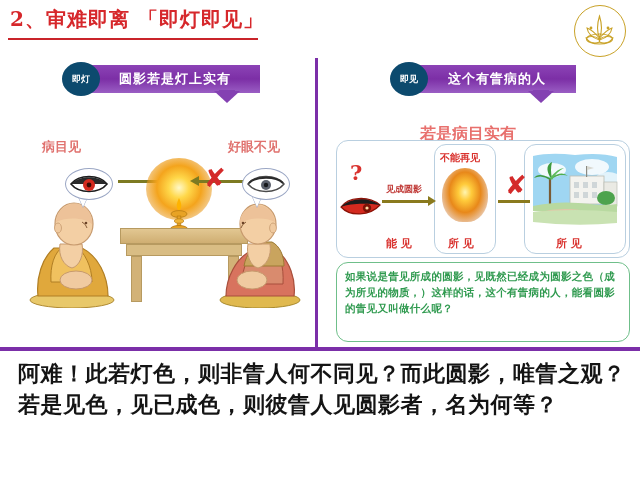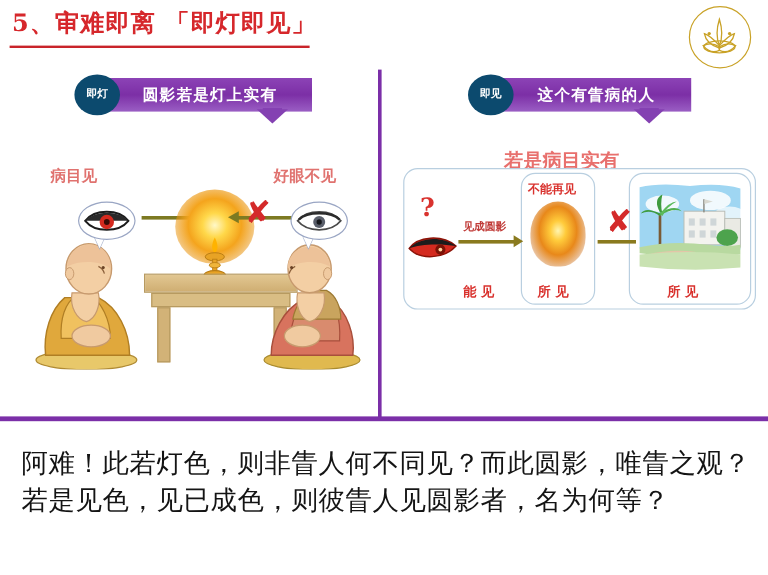--- a/index.html
+++ b/index.html
@@ -179,32 +179,31 @@
   }
   #note-text{
     color:#2f9a4f;font-size:10.5px;line-height:16px;font-weight:bold;
     font-family:"DejaVu Serif","Liberation Serif",serif;
     letter-spacing:0.3px;
   }
 
   
   #sutra{
     position:absolute;left:18px;top:358px;width:610px;
-    font-size:22px;line-height:31px;color:#141414;font-weight:normal;
+    font-size:22px;line-height:31px;color:#141414;font-weight:bold;
     font-family:"DejaVu Serif","Liberation Serif",serif;
     letter-spacing:0.5px;
-    margin-top:13px;
   }
 </style>
 </head>
 <body>
 
 <div id="slide">
 
-  <div class="title">5、审难即离 「即灯即见」</div>
+  <div class="title">2、审难即离 「即灯即见」</div>
   <div class="title-underline"></div>
 
   <div class="logo">
     <svg width="49" height="49" viewBox="0 0 49 49">
       <g fill="none" stroke="#c9a227" stroke-width="1.1">
         <path d="M24.5 10 C22 18 22 26 24.5 32 C27 26 27 18 24.5 10Z"></path>
         <path d="M24.5 32 C20 27 15 23 12 22 C13 28 18 32 24.5 34Z"></path>
         <path d="M24.5 32 C29 27 34 23 37 22 C36 28 31 32 24.5 34Z"></path>
         <path d="M24.5 33 C20 30 15 30 11 32 C15 37 20 38 24.5 36Z"></path>
         <path d="M24.5 33 C29 30 34 30 38 32 C34 37 29 38 24.5 36Z"></path>
@@ -356,16 +355,19 @@
     <path d="M20 28 Q32 20 38 26 Q30 23 20 30Z" fill="#4fae4f"></path>
     <path d="M20 27 Q14 16 22 12 Q20 20 22 28Z" fill="#3f9b3f"></path>
     <path d="M20 28 Q28 18 34 18 Q26 22 22 30Z" fill="#5cbb5c"></path>
     <ellipse cx="76" cy="48" rx="9" ry="7" fill="#4da34d"></ellipse>
     <path d="M3 56 Q30 50 60 54 Q75 56 87 54 L87 62 Q45 66 3 61Z" fill="#b8d9a0"></path>
     <path d="M10 62 Q30 57 50 60 Q40 66 14 67Z" fill="#e3c6a8"></path>
     <path d="M3 62 Q45 58 87 62 L87 73 Q45 77 3 72Z" fill="#c9e2b2"></path>
   </svg>
   <div class="r-red" id="lbl-suojian2">所 见</div>
 
+  <div id="note-box">
+    <div id="note-text">如果说是眚见所成的圆影，见既然已经成为圆影之色（成为所见的物质，）这样的话，这个有眚病的人，能看圆影的眚见又叫做什么呢？</div>
+  </div>
 
   <div id="sutra">阿难！此若灯色，则非眚人何不同见？而此圆影，唯眚之观？ 若是见色，见已成色，则彼眚人见圆影者，名为何等？</div>
 
 </div>
 
 </body></html>

